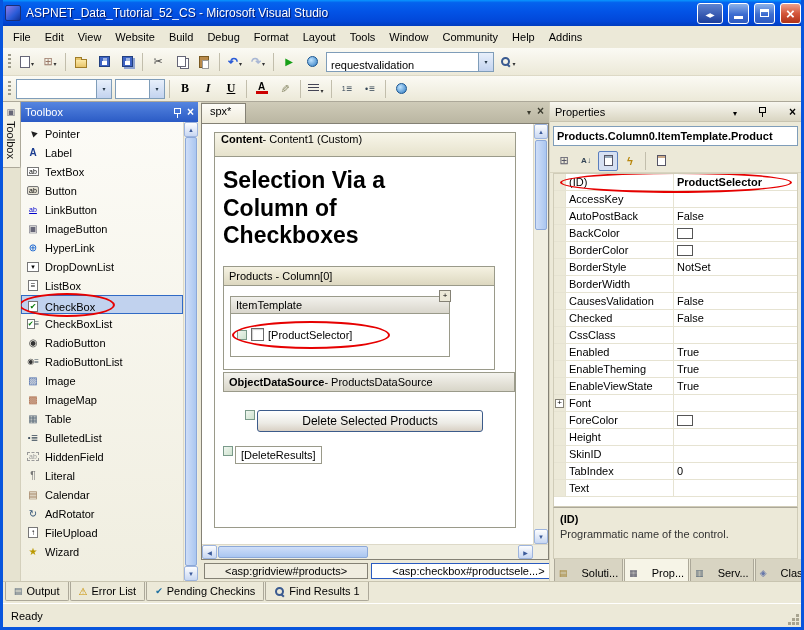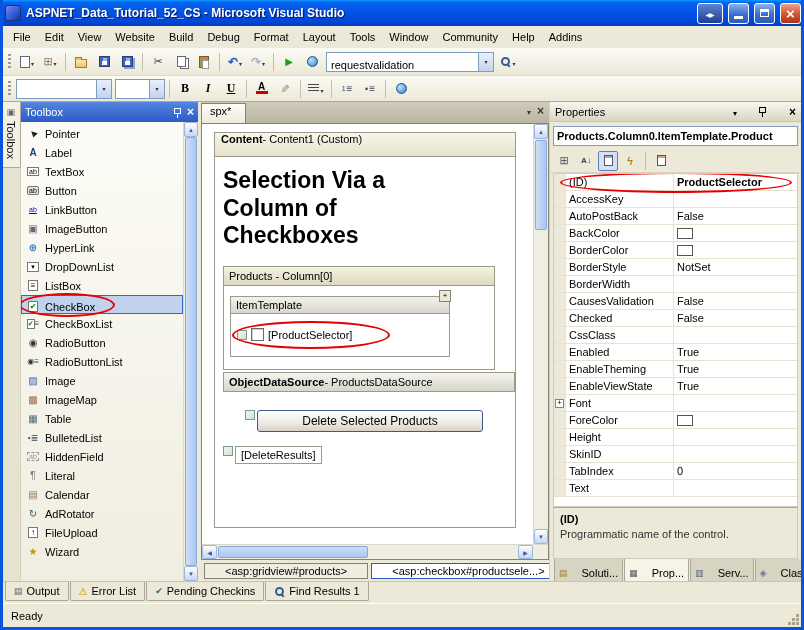--- a/index.html
+++ b/index.html
@@ -3,21 +3,21 @@
 <meta charset="utf-8">
 <style>
   *{box-sizing:border-box;margin:0;padding:0}
   html,body{width:804px;height:630px;overflow:hidden}
   body{font-family:"Liberation Sans",sans-serif;font-size:11px;color:#000;background:#ECE9D8}
   .window{width:804px;height:630px;display:flex;flex-direction:column;border-left:3px solid #0855DD;border-right:3px solid #0855DD;border-bottom:3px solid #0855DD;background:#ECE9D8;overflow:hidden}
 
   
   .titlebar{height:26px;flex:0 0 auto;display:flex;align-items:center;gap:5px;padding:0 3px 0 5px;margin:0 -3px;background:linear-gradient(180deg,#0997FF 0%,#0463EE 10%,#0353E6 45%,#0247D8 82%,#013DBF 100%)}
   .app-icon{width:16px;height:16px;border-radius:2px;background:linear-gradient(135deg,#8F7BE8,#2A5BD7 60%,#12349A);border:1px solid #1B2F77;flex:0 0 auto}
-  .wtitle{flex:1;color:#fff;font-weight:bold;font-size:12px;white-space:nowrap;overflow:hidden;text-shadow:1px 1px 1px rgba(0,0,60,.75)}
+  .wtitle{flex:1;color:#fff;font-weight:normal;font-size:12px;white-space:nowrap;overflow:hidden;text-shadow:1px 1px 1px rgba(0,0,60,.75)}
   .cap-btn{width:21px;height:21px;border:1px solid #fff;border-radius:3px;display:flex;align-items:center;justify-content:center;color:#fff;background:linear-gradient(180deg,#8DB2E8,#3C6CD0 55%,#2F5BC0);flex:0 0 auto;position:relative}
   .cap-btn.nav{width:26px;background:linear-gradient(180deg,#5F83CF,#1C3E9C)}
   .cap-btn.close{background:linear-gradient(180deg,#EDA18D,#D4573B 50%,#B03218)}
   .g-nav::before{content:"◀▶";font-size:6px}
   .g-min{position:absolute;left:5px;bottom:4px;width:9px;height:3px;background:#fff}
   .g-restore{width:9px;height:8px;border:1px solid #fff;border-top:3px solid #fff}
   .g-close::before{content:"×";font-size:15px;font-weight:bold;line-height:1}
 
   
   .menubar{height:22px;flex:0 0 auto;display:flex;align-items:center;padding-left:3px}

